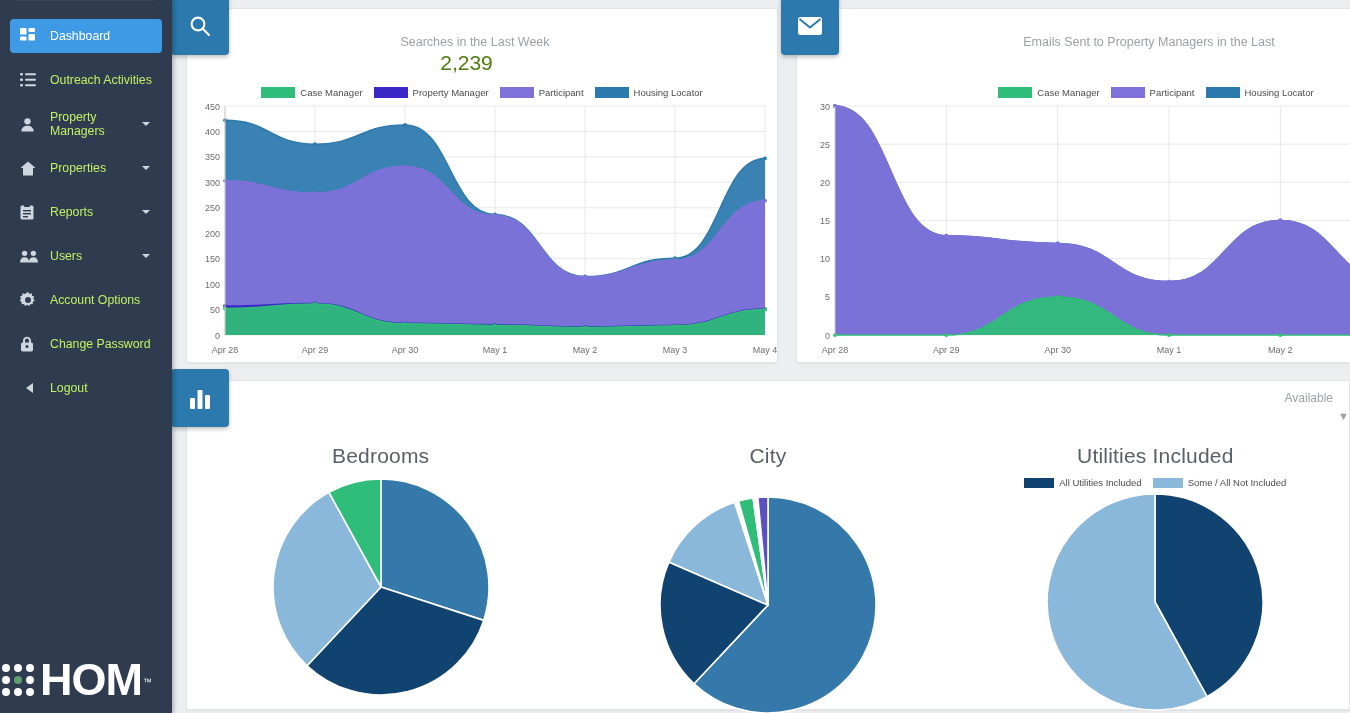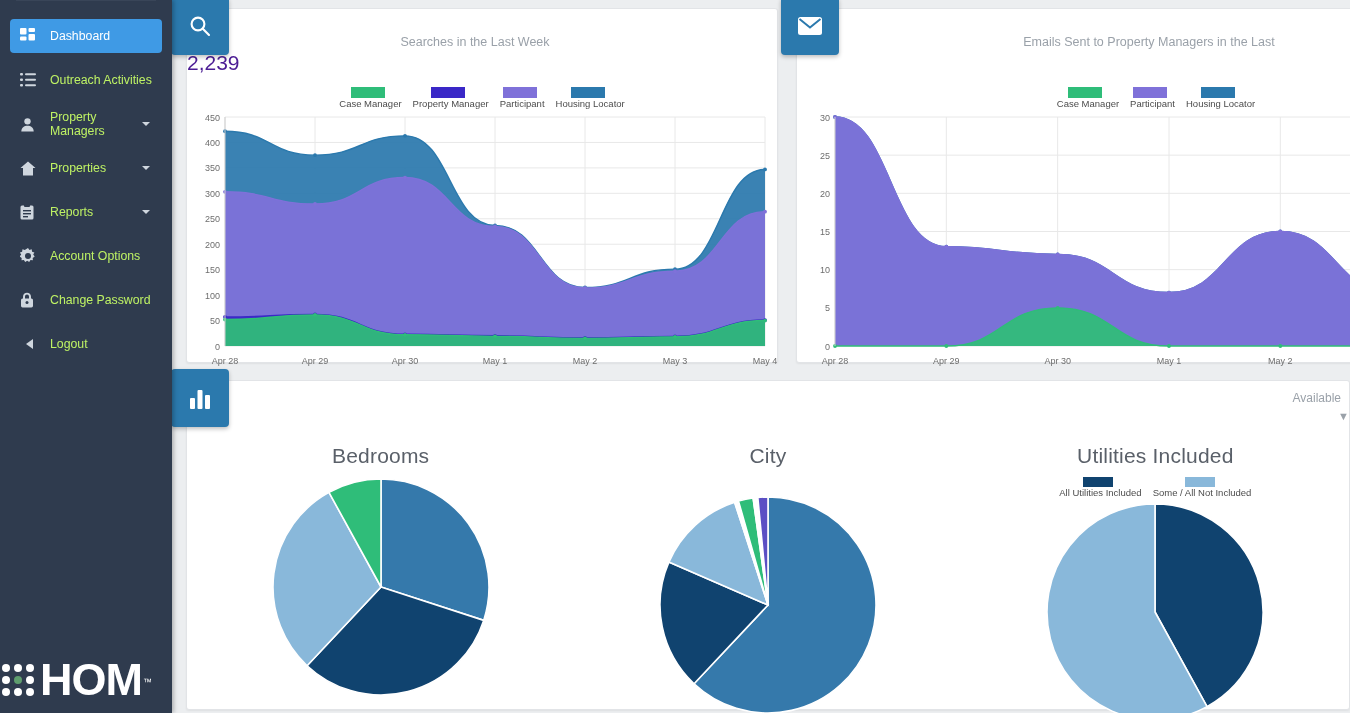--- a/index.html
+++ b/index.html
@@ -94,43 +94,43 @@
     width: 58px; height: 58px; border-radius: 4px;
     background: #2b79ad;
     display: flex; align-items: center; justify-content: center;
     box-shadow: 0 2px 4px rgba(0,0,0,.25);
   }
   .card-title {
     text-align: center; color: #9aa1a9; font-size: 12.5px;
     padding: 26px 14px 0 0; white-space: nowrap;
   }
   .card-value {
-    text-align: left; color: #4c1d95; font-size: 21px;
+    text-align: center; color: #4d7c0f; font-size: 21px;
     padding: 2px 31px 0 0; white-space: nowrap;
   }
 
   
   .legend { display: flex; justify-content: center; align-items: center; gap: 11px; }
-  .legend-item { display: flex; align-items: center; font-size: 9.5px; color: #4c4c4c; flex-direction: column; }
+  .legend-item { display: flex; align-items: center; font-size: 9.5px; color: #4c4c4c; }
   .legend-swatch { width: 34px; height: 11px; margin-right: 5px; display: inline-block; }
   .legend-sm .legend-swatch { width: 30px; height: 10px; }
 
   .chart-wrap { position: relative; }
   .chart-wrap svg { display: block; }
 
   
   .pies-card { width: 100%; }
   .pie-col { flex: 1; text-align: center; }
   .pie-title {
     font-size: 21px; color: #5a6069; font-weight: normal;
     margin-bottom: 9px; letter-spacing: .2px;
   }
   .pie-legend { margin-bottom: 4px; }
   .avail-label {
-    position: absolute; right: 8px; top: 10px;
+    position: absolute; right: 16px; top: 10px;
     color: #9aa1a9; font-size: 12px; white-space: nowrap;
   }
   .avail-caret {
     position: absolute; right: 0px; top: 29px;
     color: #9aa1a9; font-size: 11px;
   }
 </style>
 </head>
 <body>
 
@@ -195,20 +195,32 @@
             <rect x="4" y="0" width="6" height="3" rx="1" fill="#2f3b4e"></rect>
             <rect x="3" y="6" width="8" height="1.4" fill="#2f3b4e"></rect>
             <rect x="3" y="9" width="8" height="1.4" fill="#2f3b4e"></rect>
             <rect x="3" y="12" width="5" height="1.4" fill="#2f3b4e"></rect>
           </svg>
         </span>
         <span>Reports</span>
         <i class="caret"></i>
       </div>
 
+      <div class="nav-item">
+        <span class="nav-icon">
+          <svg width="18" height="13" viewBox="0 0 18 13" fill="#cfd6de">
+            <circle cx="4.6" cy="3.4" r="2.7"></circle>
+              <circle cx="13.4" cy="3.4" r="2.7"></circle>
+            <path d="M0 12.5 C0 9 2 7.3 4.6 7.3 C7.2 7.3 9.2 9 9.2 12.5 Z"></path>
+            <path d="M8.8 12.5 C8.8 9 10.8 7.3 13.4 7.3 C16 7.3 18 9 18 12.5 Z"></path>
+          </svg>
+        </span>
+        <span>Users</span>
+        <i class="caret"></i>
+      </div>
 
       <div class="nav-item">
         <span class="nav-icon">
           <svg width="16" height="16" viewBox="0 0 16 16" fill="#cfd6de">
             <path d="M8 0 l1.4 1.9 2.3-.6 .4 2.4 2.3 .8-1.2 2.1 1.5 1.9-2 1.4 .2 2.4-2.4-.2-1.3 2-2-1.4-2 1.4-1.3-2-2.4 .2 .2-2.4-2-1.4 1.5-1.9L-.2 4.5l2.3-.8 .4-2.4 2.3 .6z"></path>
             <circle cx="8" cy="8" r="3" fill="#2f3b4e"></circle>
           </svg>
         </span>
         <span>Account Options</span>
       </div>

